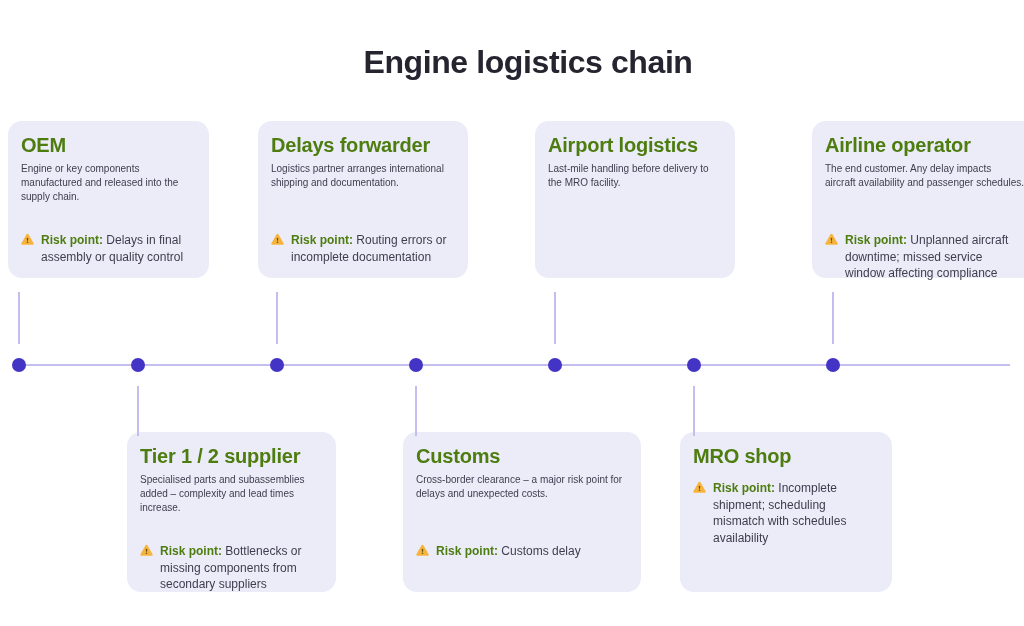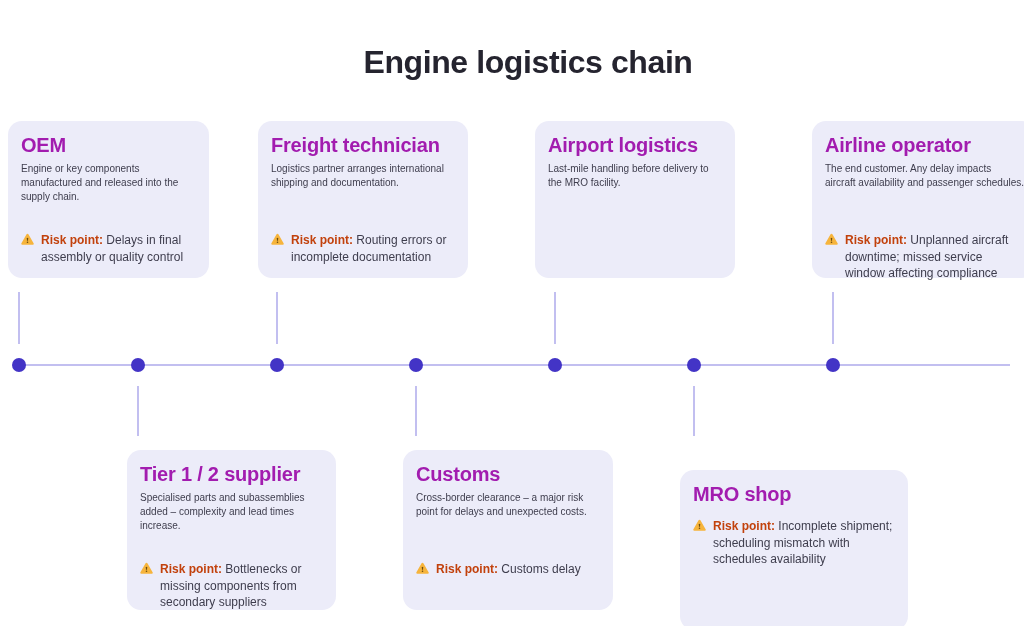--- a/index.html
+++ b/index.html
@@ -28,52 +28,52 @@
     color: #25242f;
   }
   .card {
     position: absolute;
     box-sizing: border-box;
     background: #ececf9;
     border-radius: 14px;
     padding: 13px 12px 10px 13px;
   }
   .row-top  { top: 121px; height: 157px; }
-  .row-bot  { top: 450px; height: 160px; }
+  .row-bot  { top: 432px; height: 160px; }
   .pos-0 { left: 8px;   width: 201px; }
   .pos-1 { left: 127px; width: 209px; }
   .pos-2 { left: 258px; width: 210px; }
-  .pos-3 { left: 403px; width: 210px; }
+  .pos-3 { left: 403px; width: 238px; }
   .pos-4 { left: 535px; width: 200px; }
-  .pos-5 { left: 680px; width: 228px; margin-top: 20px; }
+  .pos-5 { left: 680px; width: 212px; }
   .pos-6 { left: 812px; width: 224px; }
   .card-title {
     margin: 0 0 5px 0;
     font-size: 20px;
     font-weight: 700;
     letter-spacing: -0.2px;
-    color: #a21caf;
+    color: #4d7c0f;
   }
   .card-body {
     height: 58px;
     font-size: 10px;
     line-height: 1.4;
     color: #3e3d4d;
     overflow: hidden;
   }
   .risk {
     display: flex;
     align-items: flex-start;
     gap: 7px;
     margin-top: 12px;
     font-size: 12px;
     line-height: 1.38;
     color: #3e3d4d;
   }
-  .risk strong { color: #c2410c; }
+  .risk strong { color: #4d7c0f; }
   .warn {
     flex: 0 0 auto;
     margin-top: 1px;
     line-height: 0;
   }
   
   .hline {
     position: absolute;
     left: 19px;
     top: 364px;
@@ -130,21 +130,21 @@
       <span class="warn"><svg width="13" height="13" viewBox="0 0 24 24">
             <path d="M12 3.5 L21.5 19.8 H2.5 Z" fill="#f6b43c" stroke="#f6b43c" stroke-width="4" stroke-linejoin="round"></path>
             <rect x="10.9" y="8.6" width="2.2" height="5.8" rx="1.1" fill="#6b4a0e"></rect>
             <circle cx="12" cy="17" r="1.5" fill="#6b4a0e"></circle>
           </svg></span>
       <div><strong>Risk point:</strong> <span>Bottlenecks or missing components from secondary suppliers</span></div>
     </div>
   </div>
 
   <div class="card row-top pos-2">
-    <h2 class="card-title">Freight technician</h2>
+    <h2 class="card-title">Delays forwarder</h2>
     <div class="card-body">Logistics partner arranges international shipping and documentation.</div>
     <div class="risk">
       <span class="warn"><svg width="13" height="13" viewBox="0 0 24 24">
             <path d="M12 3.5 L21.5 19.8 H2.5 Z" fill="#f6b43c" stroke="#f6b43c" stroke-width="4" stroke-linejoin="round"></path>
             <rect x="10.9" y="8.6" width="2.2" height="5.8" rx="1.1" fill="#6b4a0e"></rect>
             <circle cx="12" cy="17" r="1.5" fill="#6b4a0e"></circle>
           </svg></span>
       <div><strong>Risk point:</strong> <span>Routing errors or incomplete documentation</span></div>
     </div>
   </div>

